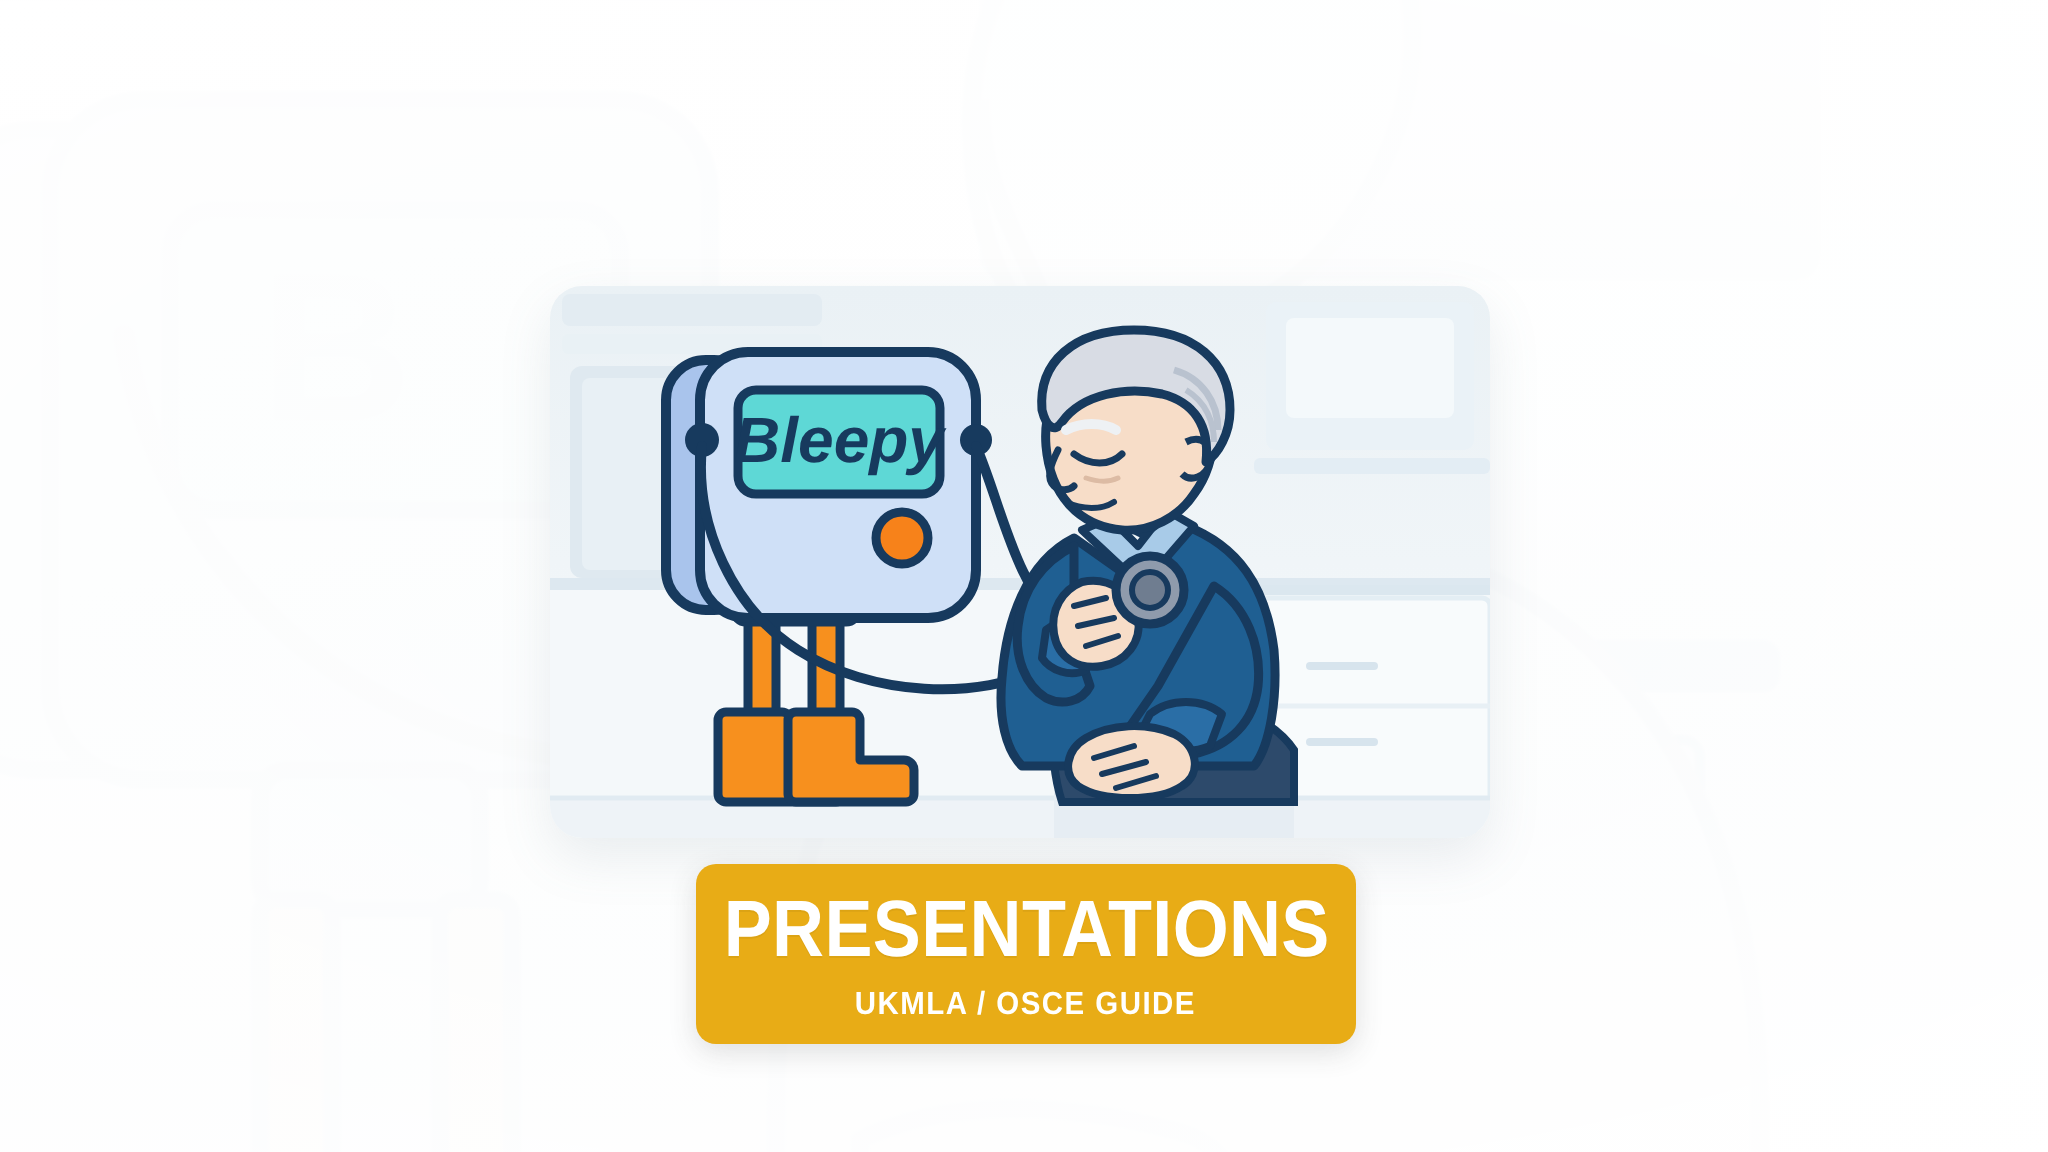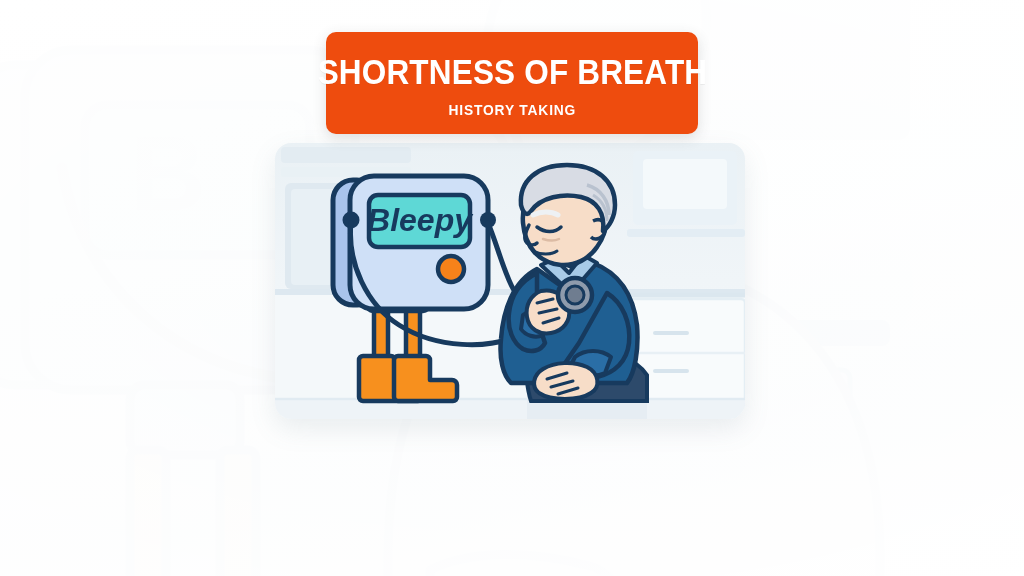--- a/index.html
+++ b/index.html
@@ -286,19 +286,19 @@
           <g stroke="#173a5e" stroke-width="3" fill="none" stroke-linecap="round">
             <path d="M272 236 l 20 -6"></path>
             <path d="M276 244 l 22 -6"></path>
             <path d="M283 251 l 20 -6"></path>
           </g>
         </g>
       </g>
     </svg>
   </div>
 
-  <div id="banner-top" class="banner">
-    <div class="banner-title">SHORTNESS OF BREATH</div>
-    <div class="banner-sub">HISTORY TAKING</div>
+
+  <div id="banner-bottom" class="banner">
+    <div class="banner-title">PRESENTATIONS</div>
+    <div class="banner-sub">UKMLA / OSCE GUIDE</div>
   </div>
 
-
 </div>
 
 </body></html>

